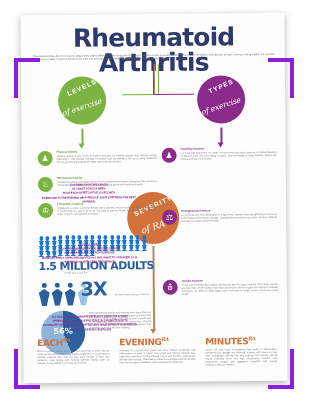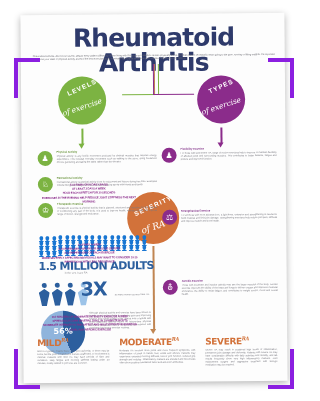--- a/index.html
+++ b/index.html
@@ -293,26 +293,26 @@
     <div class="typ-h">Aerobic Exercise</div>
     <div class="typ-b">Those with moderate and inactive arthritis may see the larger muscles of the body. Aerobic exercise improves the ability of the heart and lungs to deliver oxygen and improves muscular endurance, the ability to resist fatigue, and contributes to weight control, mood and overall health.</div>
   </div>
   <div class="typ-ul" style="top:300px">
     <div>150 MINUTES OF MODERATE INTENSITY EXERCISE A WEEK</div>
     <div>SPREAD OUT OVER SEVERAL DAYS, IN 10-MINUTE BOUTS</div>
     <div>MODERATE INTENSITY IS THE SAFEST AND MOST EFFECTIVE EXERTION LEVEL FOR AEROBIC EXERCISE</div>
   </div>
 
   <div class="sev sev1">
-    <div class="sev-h"><span>MILD</span><sup>RA</sup></div>
+    <div class="sev-h"><span>EACH</span><sup>RA</sup></div>
     <div class="sev-b">Mild RA typically means there is no joint deformity, or there may be some, but the joints in hands and feet are unaffected, or involvement is minimal. Patients with mild RA may have periods of flare and remission. Daily fatigue and morning stiffness lasting under 30 minutes, mostly related to joint use, are common.</div>
   </div>
   <div class="sev sev2">
-    <div class="sev-h"><span>MODERATE</span><sup>RA</sup></div>
+    <div class="sev-h"><span>EVENING</span><sup>RA</sup></div>
     <div class="sev-b">Moderate RA involves more joints and more frequent symptoms, with inflammation of joints in hands, feet, wrists and elbows. Patients may experience extended morning stiffness, loss of joint function, reduced grip strength and nodules. Inflammatory markers are elevated and blood tests often show positive rheumatoid factor and anti-CCP antibodies.</div>
   </div>
   <div class="sev sev3">
-    <div class="sev-h"><span>SEVERE</span><sup>RA</sup></div>
+    <div class="sev-h"><span>MINUTES</span><sup>RA</sup></div>
     <div class="sev-b">Severe RA may result in sustained high levels of inflammation, permanent joint damage and deformity. Patients with severe RA may have considerable difficulty with daily activities and mobility, and lab results frequently show very high inflammatory markers. Joint replacement surgery and aggressive treatment with biologic medication may be required.</div>
   </div>
 
 </div>
 </div>
 
 </body></html>

